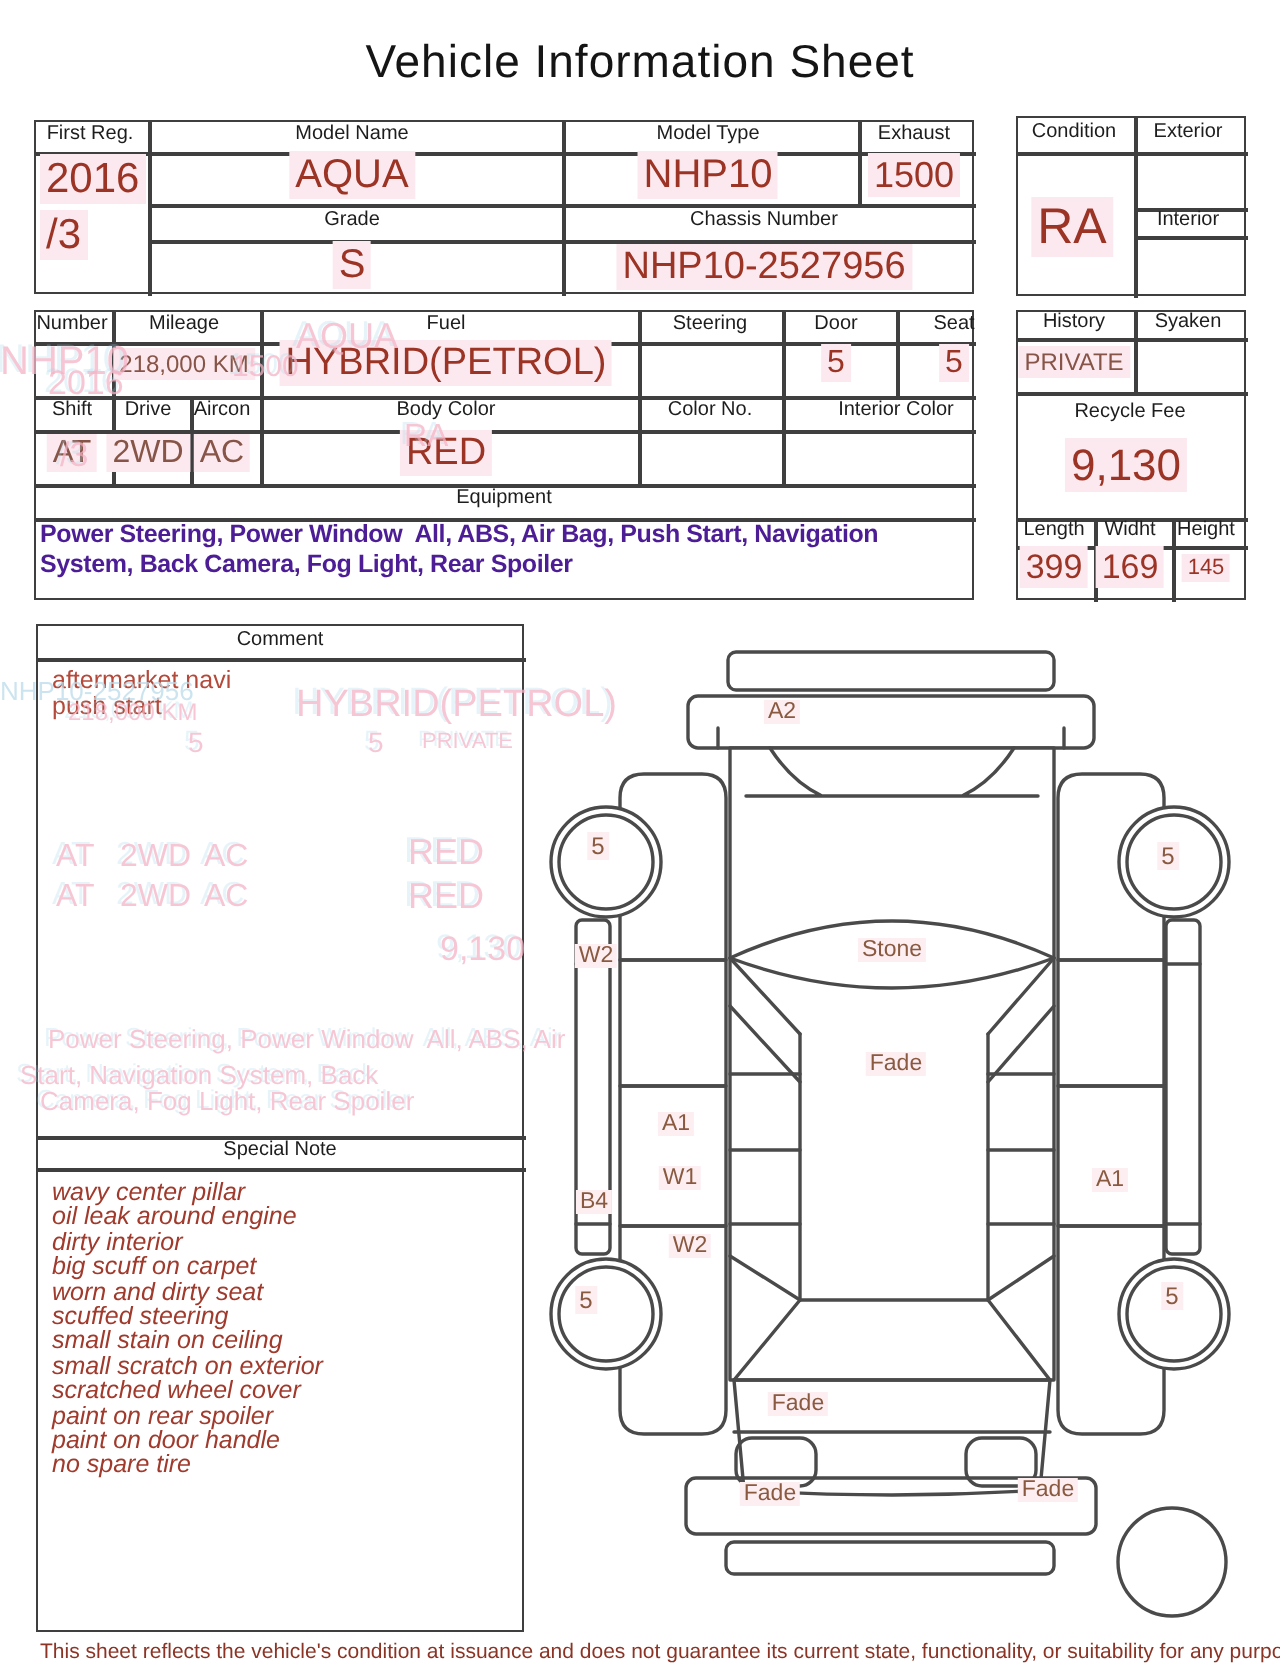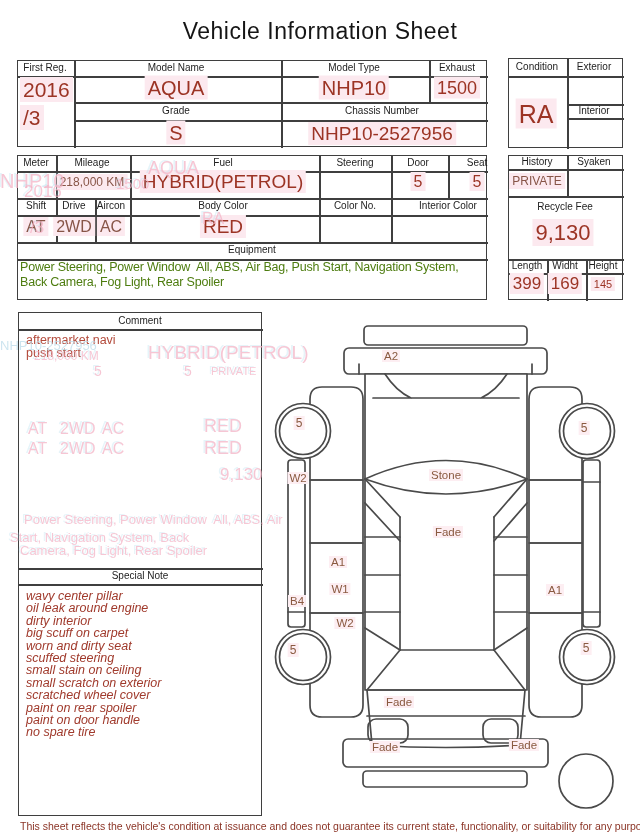--- a/index.html
+++ b/index.html
@@ -9,21 +9,21 @@
   .ctr{position:absolute;transform:translate(-50%,-50%);white-space:nowrap;}
   .lbl{font-size:10px;color:#1d1d1d;}
   .box{position:absolute;border:1.5px solid #3f3f3f;box-sizing:border-box;}
   .hline,.vline{position:absolute;background:#3f3f3f;}
   .hline{height:1.5px;}
   .vline{width:1.5px;}
   .hl{background:#fce9ef;padding:1px 3px;}
   .red{color:#9c3425;}
   .brn{color:#875547;}
   .title{font-size:23px;color:#151515;letter-spacing:.5px;}
-  .equip{font-size:12.5px;line-height:15px;color:#4d7c0f;white-space:pre-wrap;letter-spacing:-.2px;}
+  .equip{font-size:12.5px;line-height:15px;color:#4c1d95;white-space:pre-wrap;letter-spacing:-.2px;font-weight:bold;}
   .note-line{display:block;}
   .comment-list{font-size:12.5px;line-height:13.4px;color:#b34a3b;}
   .special-list{font-size:12.5px;line-height:12.4px;color:#a03a2c;font-style:italic;}
   .footer{font-size:10.5px;color:#8b3426;white-space:nowrap;}
   .diag-label{position:absolute;transform:translate(-50%,-50%);font-size:11.5px;
               color:#8a5a40;background:#fdeef2;padding:0 2px;white-space:nowrap;}
   .ghost{position:absolute;color:#f4b4c6;opacity:.75;white-space:pre;pointer-events:none;
          text-shadow:-2px -1px 0 rgba(160,215,235,.35);z-index:30;}
   .ghost.cyan{color:#bcdcea;text-shadow:none;}
   svg{position:absolute;}
@@ -77,21 +77,21 @@
     <div class="hline" style="left:0;top:59px;width:470px;"></div>
     <div class="hline" style="left:0;top:86px;width:470px;"></div>
     <div class="hline" style="left:0;top:103px;width:470px;"></div>
     <div class="vline" style="left:38px;top:0;height:86px;"></div>
     <div class="vline" style="left:112px;top:0;height:86px;"></div>
     <div class="vline" style="left:301px;top:0;height:86px;"></div>
     <div class="vline" style="left:373px;top:0;height:86px;"></div>
     <div class="vline" style="left:430px;top:0;height:42px;"></div>
     <div class="vline" style="left:77px;top:42px;height:44px;"></div>
   </div>
-  <div class="ctr lbl" style="left:36px;top:162px;">Meter</div>
+  <div class="ctr lbl" style="left:36px;top:162px;">Number</div>
   <div class="ctr lbl" style="left:92px;top:162px;">Mileage</div>
   <div class="ctr lbl" style="left:223px;top:162px;">Fuel</div>
   <div class="ctr lbl" style="left:355px;top:162px;">Steering</div>
   <div class="ctr lbl" style="left:418px;top:162px;">Door</div>
   <div class="ctr lbl" style="left:477px;top:162px;">Seat</div>
   <div class="ctr brn" style="left:92px;top:182px;font-size:12px;"><span class="hl">218,000 KM</span></div>
   <div class="ctr red" style="left:223px;top:182px;font-size:19px;"><span class="hl">HYBRID(PETROL)</span></div>
   <div class="ctr red" style="left:418px;top:182px;font-size:16px;"><span class="hl">5</span></div>
   <div class="ctr red" style="left:477px;top:182px;font-size:16px;"><span class="hl">5</span></div>
   <div class="ctr lbl" style="left:36px;top:205px;">Shift</div>

